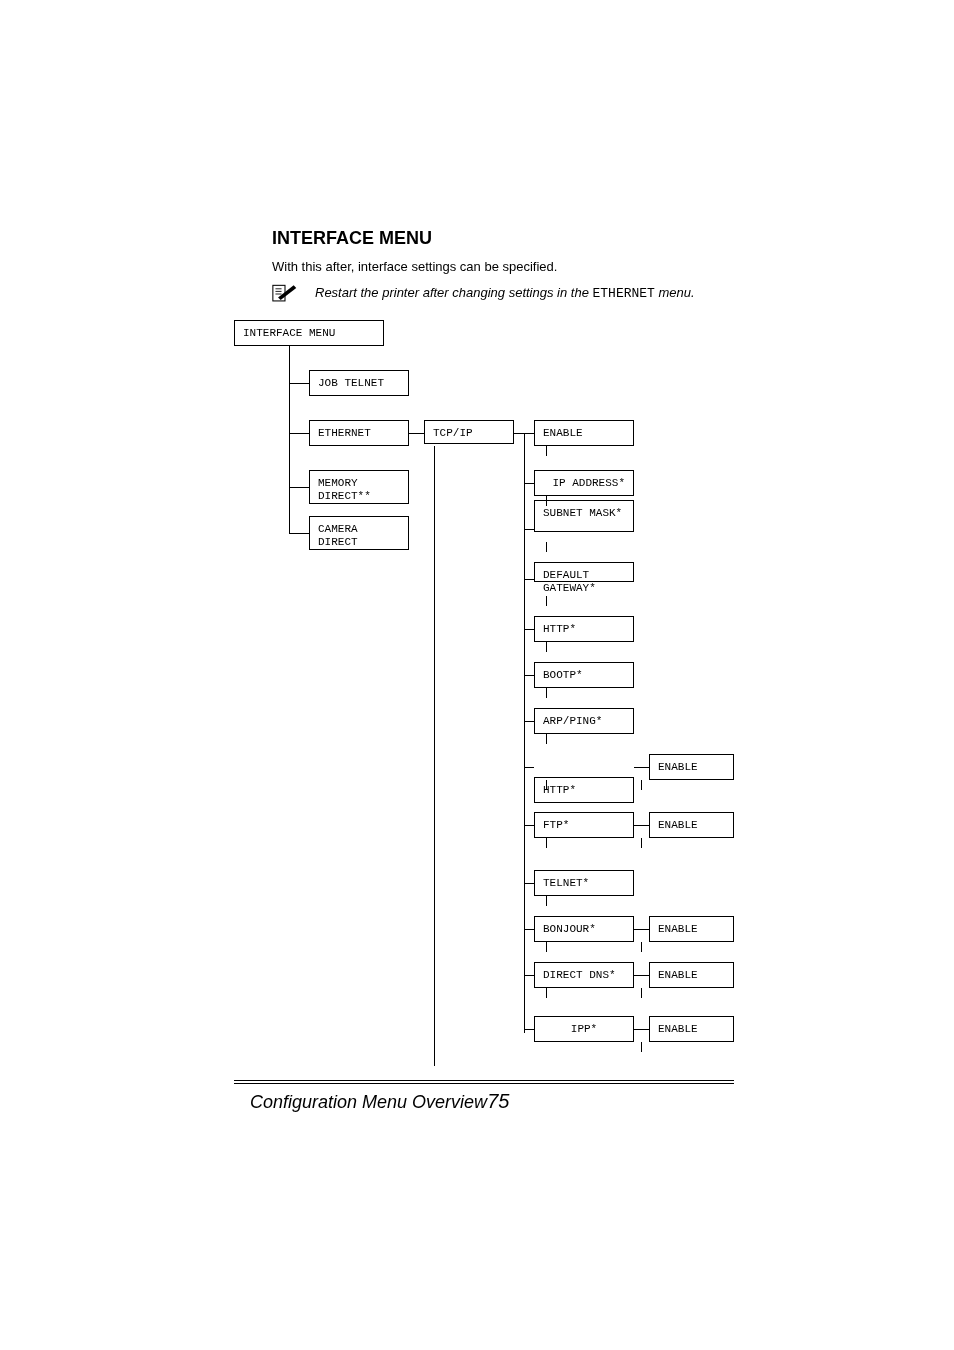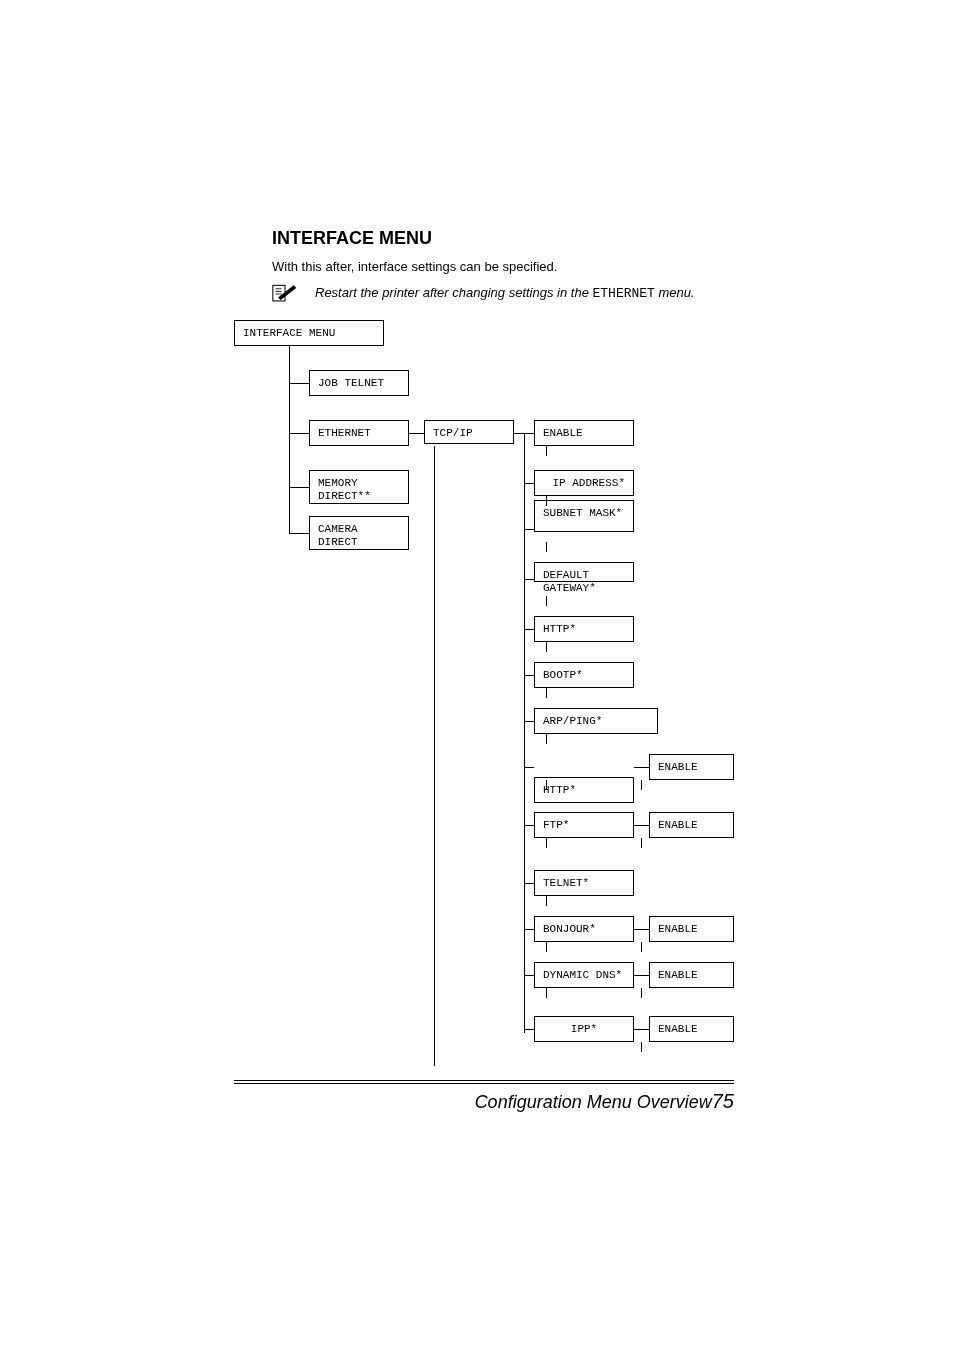--- a/index.html
+++ b/index.html
@@ -71,23 +71,24 @@
   .footer {
     position: absolute;
     left: 234px;
     top: 1080px;
     width: 500px;
   }
   .footer-rule1 { border-top: 1px solid #000; margin-bottom: 2px; }
   .footer-rule2 { border-top: 1px solid #000; }
   .footer-row {
     display: flex;
-    justify-content: flex-end;
+    justify-content: flex-start;
     align-items: baseline;
     padding-top: 6px;
+    margin-left: 16px;
   }
   .footer-title { font-style: italic; font-size: 18px; }
   .footer-page { font-style: italic; font-size: 20px; }
 </style>
 </head>
 <body>
 
 <div class="page">
   <h2 class="heading">INTERFACE MENU</h2>
   <p class="intro">With this after, interface settings can be specified.</p>
@@ -119,26 +120,26 @@
 
     <div class="box" style="left:190px;top:100px;width:90px;height:24px;">TCP/IP</div>
 
     <div class="box" style="left:300px;top:100px;width:100px;height:26px;">ENABLE</div>
     <div class="box" style="left:300px;top:150px;width:100px;height:26px;text-align:right;">IP ADDRESS*</div>
     <div class="box" style="left:300px;top:180px;width:100px;height:32px;">SUBNET MASK*</div>
     <div class="box" style="left:300px;top:242px;width:100px;height:20px;">DEFAULT
 GATEWAY*</div>
     <div class="box" style="left:300px;top:296px;width:100px;height:26px;">HTTP*</div>
     <div class="box" style="left:300px;top:342px;width:100px;height:26px;">BOOTP*</div>
-    <div class="box" style="left:300px;top:388px;width:124px;height:26px;">ARP/PING*</div>
+    <div class="box" style="left:300px;top:388px;width:100px;height:26px;">ARP/PING*</div>
     <div class="box" style="left:300px;top:457px;width:100px;height:26px;">HTTP*</div>
     <div class="box" style="left:300px;top:492px;width:100px;height:26px;">FTP*</div>
     <div class="box" style="left:300px;top:550px;width:100px;height:26px;">TELNET*</div>
     <div class="box" style="left:300px;top:596px;width:100px;height:26px;">BONJOUR*</div>
-    <div class="box" style="left:300px;top:642px;width:100px;height:26px;">DYNAMIC DNS*</div>
+    <div class="box" style="left:300px;top:642px;width:100px;height:26px;">DIRECT DNS*</div>
     <div class="box" style="left:300px;top:696px;width:100px;height:26px;text-align:center;">IPP*</div>
 
     <div class="box" style="left:415px;top:434px;width:85px;height:26px;">ENABLE</div>
     <div class="box" style="left:415px;top:492px;width:85px;height:26px;">ENABLE</div>
     <div class="box" style="left:415px;top:596px;width:85px;height:26px;">ENABLE</div>
     <div class="box" style="left:415px;top:642px;width:85px;height:26px;">ENABLE</div>
     <div class="box" style="left:415px;top:696px;width:85px;height:26px;">ENABLE</div>
 
     <div class="vline" style="left:55px;top:26px;height:187px;"></div>
 

